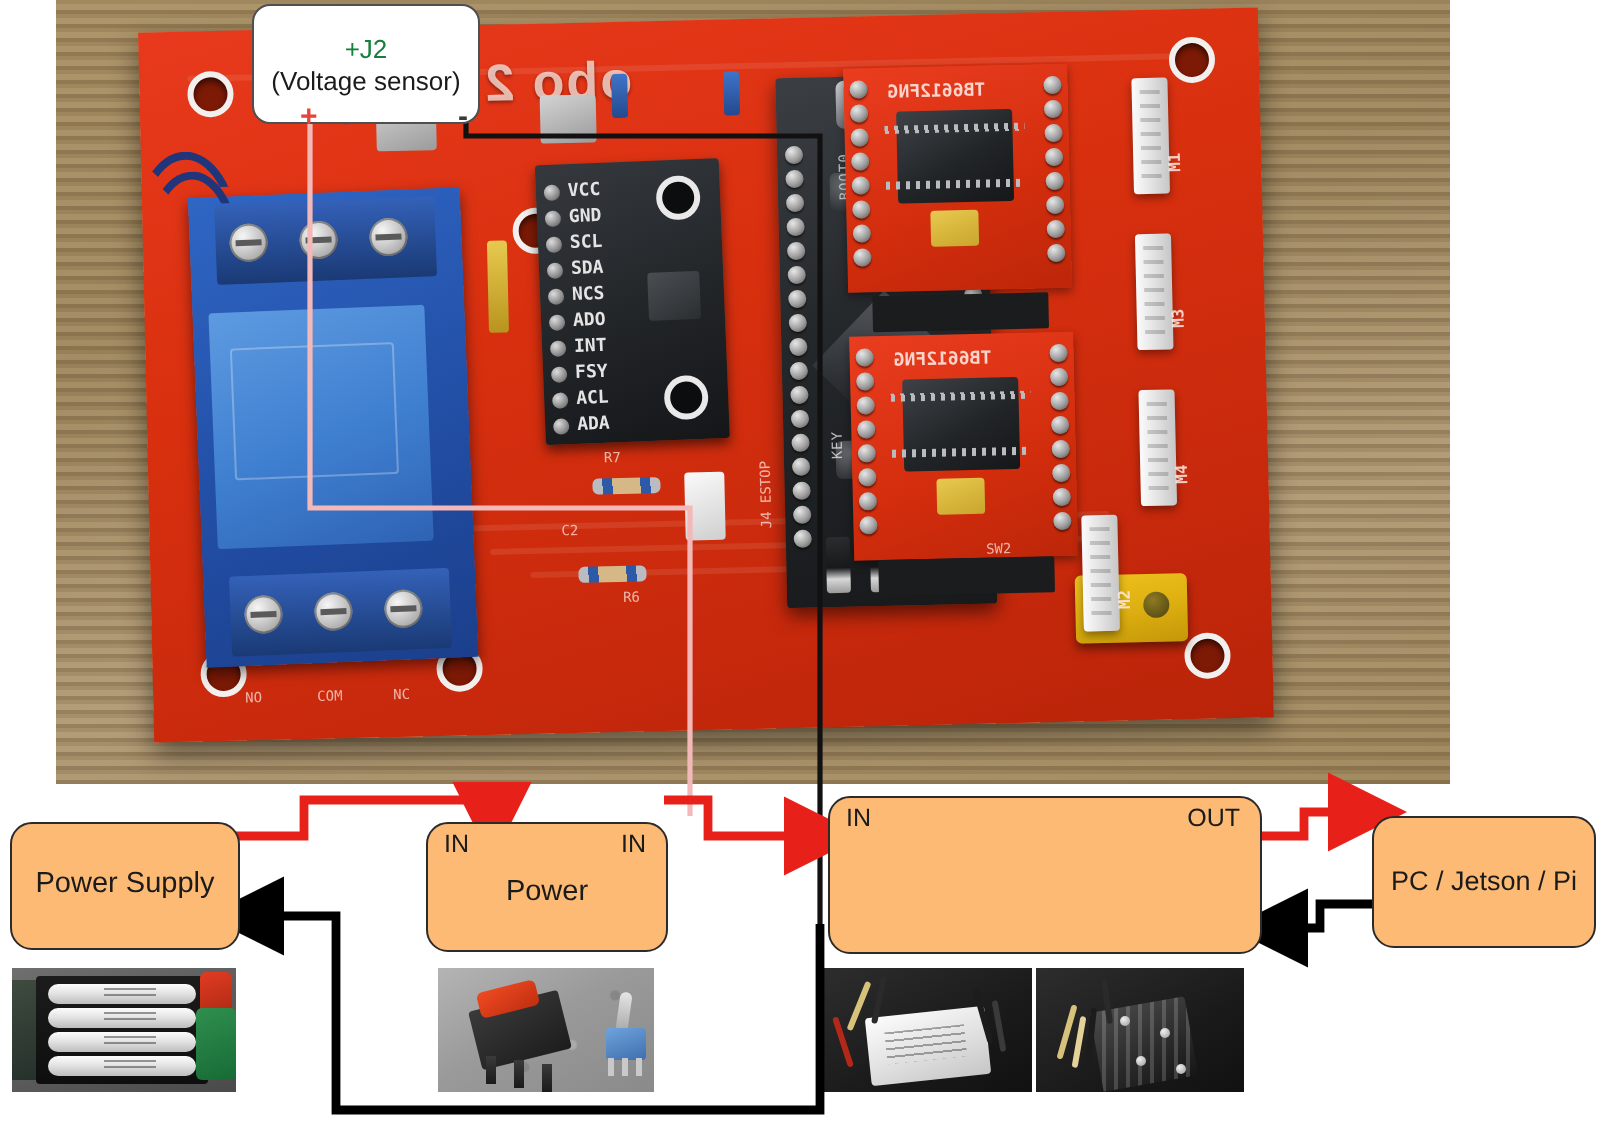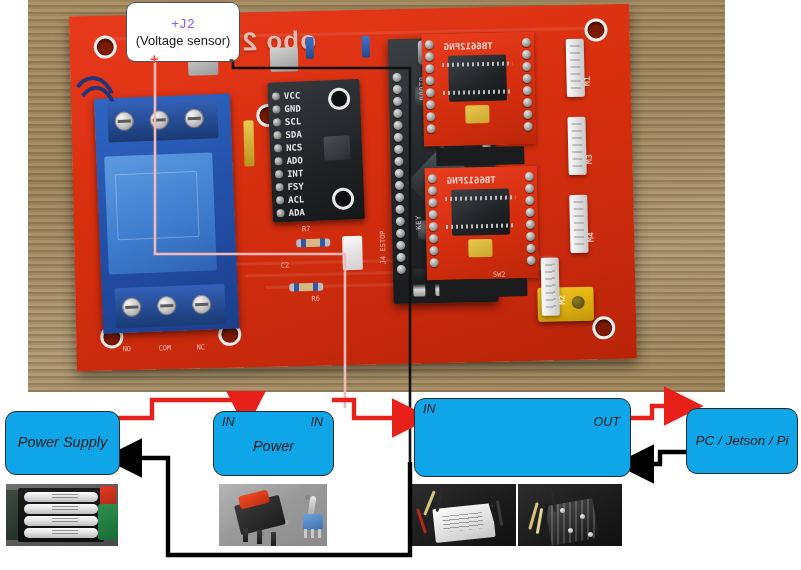--- a/index.html
+++ b/index.html
@@ -310,31 +310,30 @@
     left: 126px; top: 2px;
     width: 112px; height: 58px;
     background: #ffffff;
     border: 1.6px solid #4f4f4f;
     border-radius: 9px;
     display: flex; flex-direction: column;
     align-items: center; justify-content: center;
     gap: 1px;
     z-index: 40;
   }
-  .callout-line1 { font-size: 13px; color: #8b5cf6; font-family: Liberation Mono, monospace; }
+  .callout-line1 { font-size: 13px; color: #15803d; }
   .callout-line2 { font-size: 13px; color: #1b1b1b; }
 
   
   .dbox {
     position: absolute;
-    background: #0ea5e9;
+    background: #fdba74;
     border: 1.7px solid #2b2b2b;
     border-radius: 11px;
     z-index: 30;
-    font-style: italic;
   }
   .dbox-title {
     position: absolute;
     left: 0; right: 0;
     text-align: center;
     font-size: 14.5px;
     color: #1b1b1b;
     white-space: nowrap;
   }
   .port {
@@ -783,21 +782,21 @@
   <div class="sign-minus" style="left:101px; top:453px;">-</div>
 
   <div class="dbox" style="left:213px; top:411px; width:119px; height:63px;">
     <div class="port" style="left:8px; top:3px;">IN</div>
     <div class="port" style="right:10px; top:3px;">IN</div>
     <div class="dbox-title" style="top:26px;">Power</div>
   </div>
 
   <div class="dbox" style="left:414px; top:398px; width:215px; height:77px;">
     <div class="port" style="left:8px; top:3px;">IN</div>
-    <div class="port" style="right:10px; top:3px;margin-top:13px;">OUT</div>
+    <div class="port" style="right:10px; top:3px;">OUT</div>
   </div>
   <div class="sign-plus" style="left:424px; top:414px;">+</div>
   <div class="sign-plus" style="left:616px; top:414px;">+</div>
   <div class="sign-minus" style="left:424px; top:455px;">-</div>
   <div class="sign-minus" style="left:616px; top:455px;">-</div>
 
   <div class="dbox" style="left:686px; top:408px; width:110px; height:64px;">
     <div class="dbox-title" style="top:24px; font-size:13.5px;">PC / Jetson / Pi</div>
   </div>
   <div class="sign-plus" style="left:692px; top:411px;">+</div>

